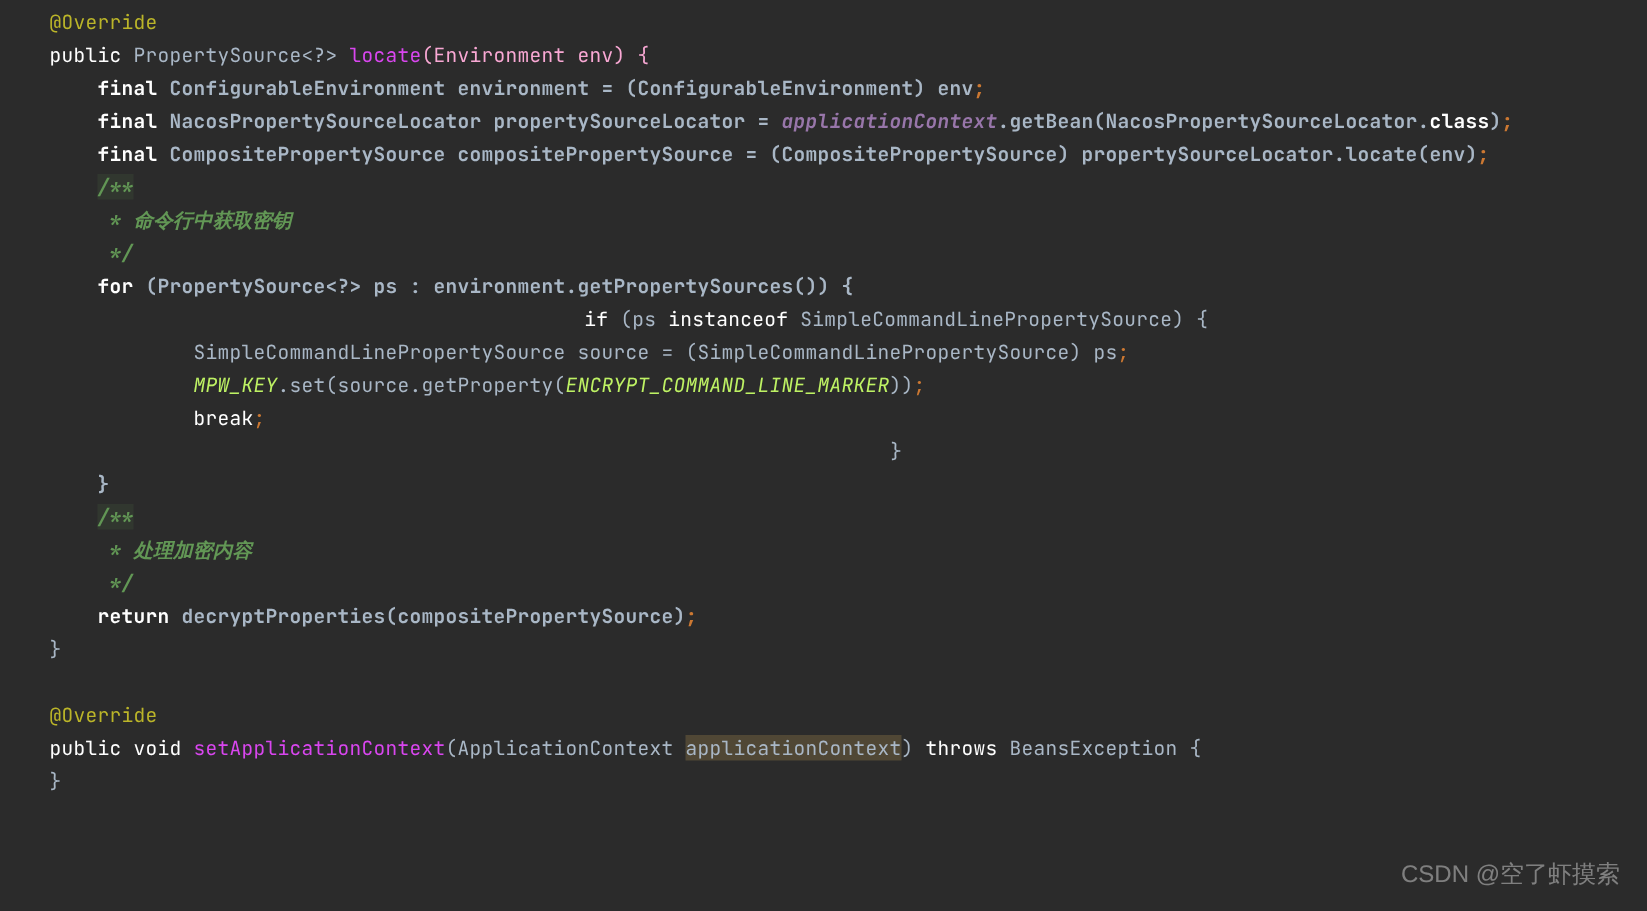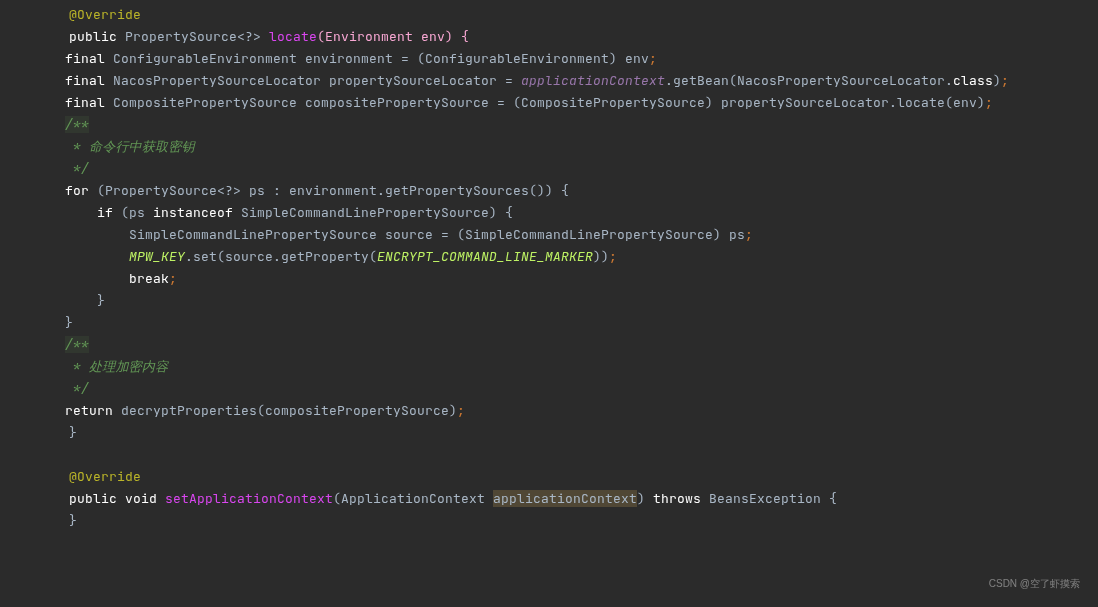--- a/index.html
+++ b/index.html
@@ -12,23 +12,23 @@
       width: 1098px;
       height: 607px;
       overflow: hidden;
       position: relative;
     }
     .editor {
       padding: 4px 0 0 33px;
       letter-spacing: 0.2px;
     }
     .line { white-space: pre; }
-    .i1 { padding-left: 0px; margin-left: 36px; }
-    .i2 { padding-left: 32px; }
-    .i3 { padding-left: 64px; }
+    .i1 { padding-left: 0px; }
+    .i2 { padding-left: 32px; font-weight: bold; }
+    .i3 { padding-left: 64px; text-align: center; }
     .i4 { padding-left: 96px; }
     .blank { height: 22px; }
     .kw { color: #ffffff; }
     .comment { color: #808080; }
     .comment-doc { color: #629755; font-style: italic; }
     .jdoc-open { background: rgba(98,151,85,0.12); }
     .annot { color: #bbb529; }
     .field { color: #9876aa; font-style: italic; }
     .static-field { color: #bef264; font-style: italic; }
     .method-decl { color: #d946ef; }
@@ -38,21 +38,21 @@
     .underline { text-decoration-line: underline; text-decoration-style: wavy; text-decoration-color: #808080; }
     .highlight-usage { background: rgba(105,90,60,0.6); }
     .user-icon { color: #808080; font-size: 11px; margin-right: 4px; }
     .user-line { color: #808080; font-size: 12px; }
     .watermark {
       position: absolute;
       bottom: 12px;
       right: 18px;
       color: rgba(255,255,255,0.4);
       font-family: sans-serif;
-      font-size: 10px;
+      font-size: 16px;
       margin-top: 18px;
     }
   </style>
 </head>
 <body>
 
 <div class="editor">
 
   <div class="line i1"><span class="annot">@Override</span></div>
 

